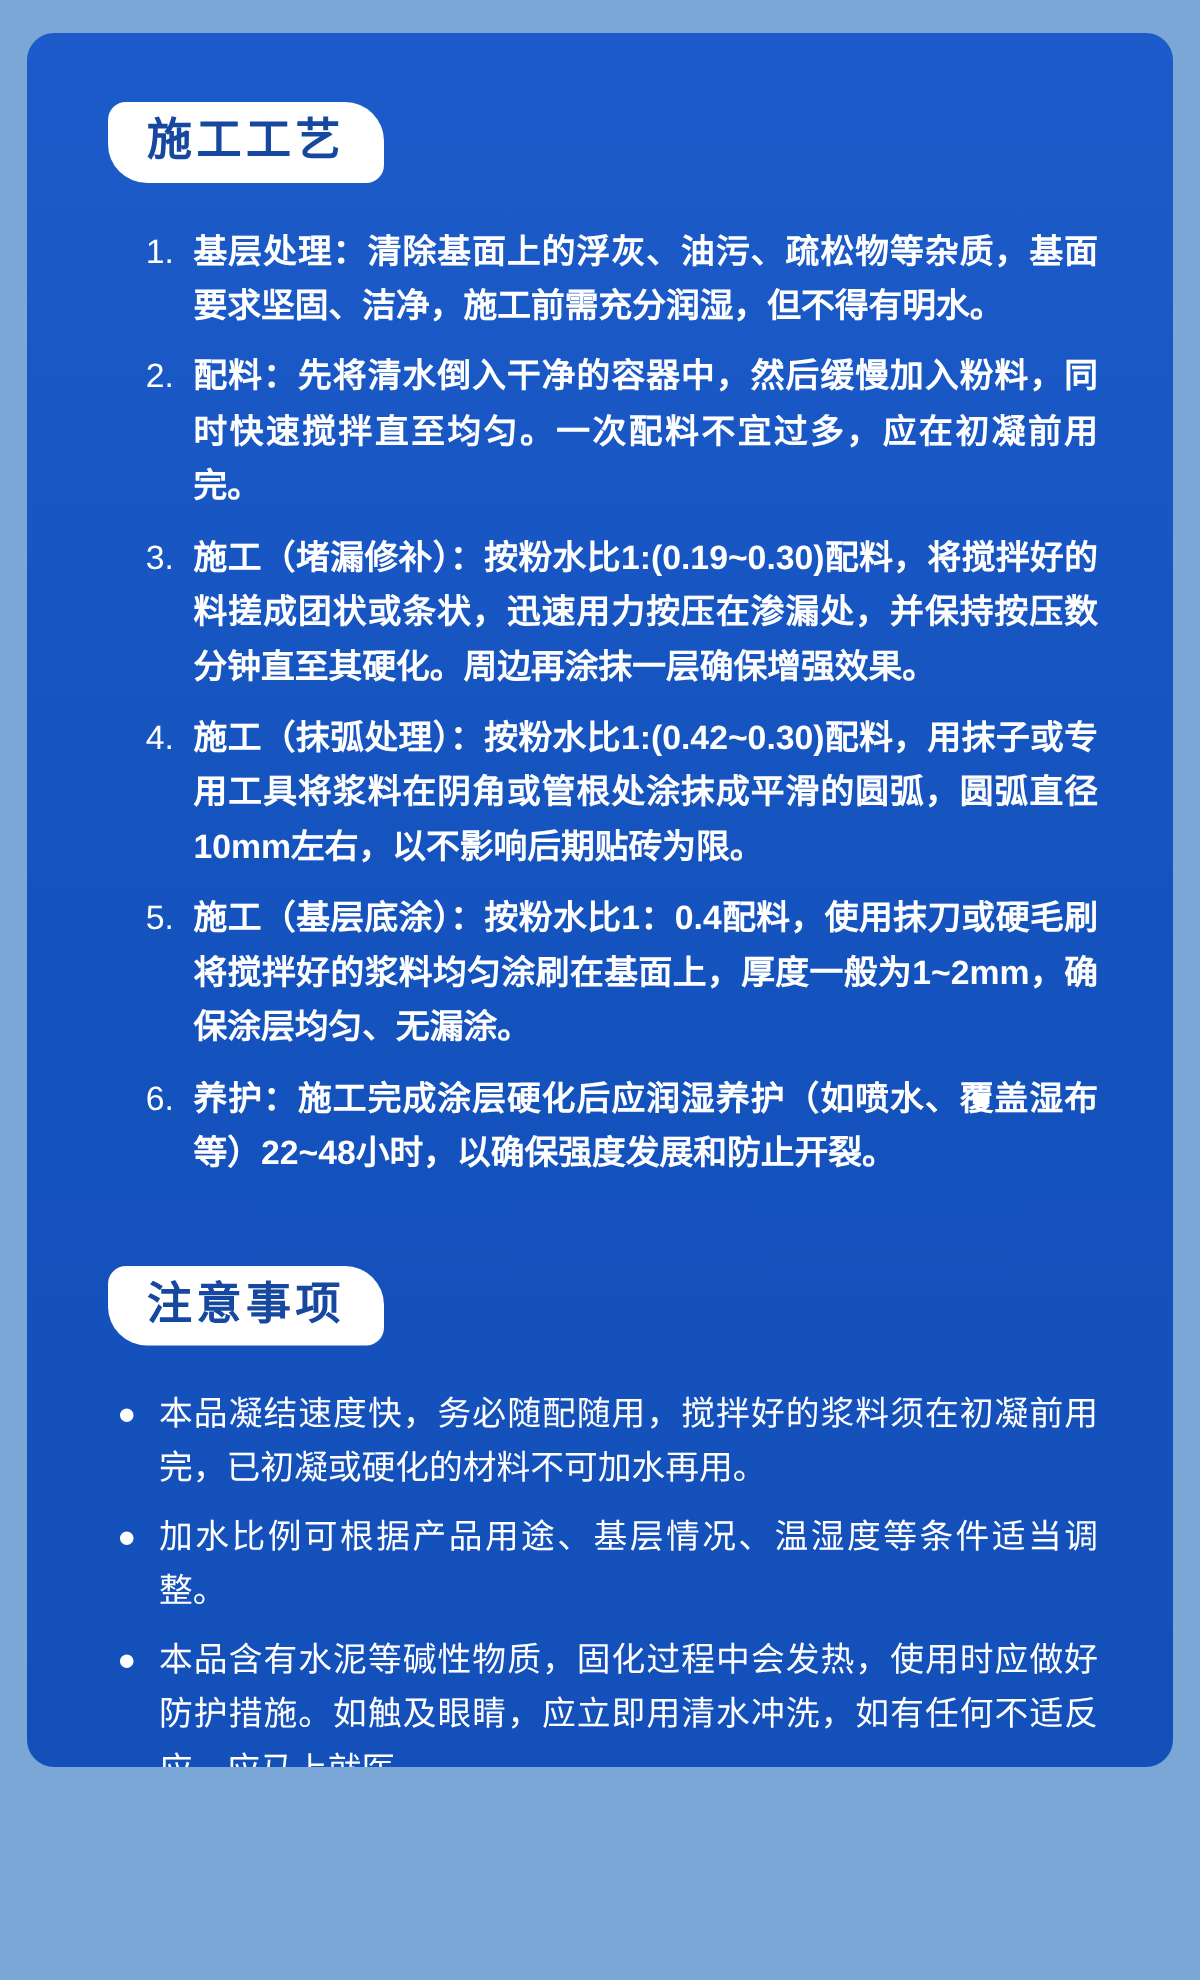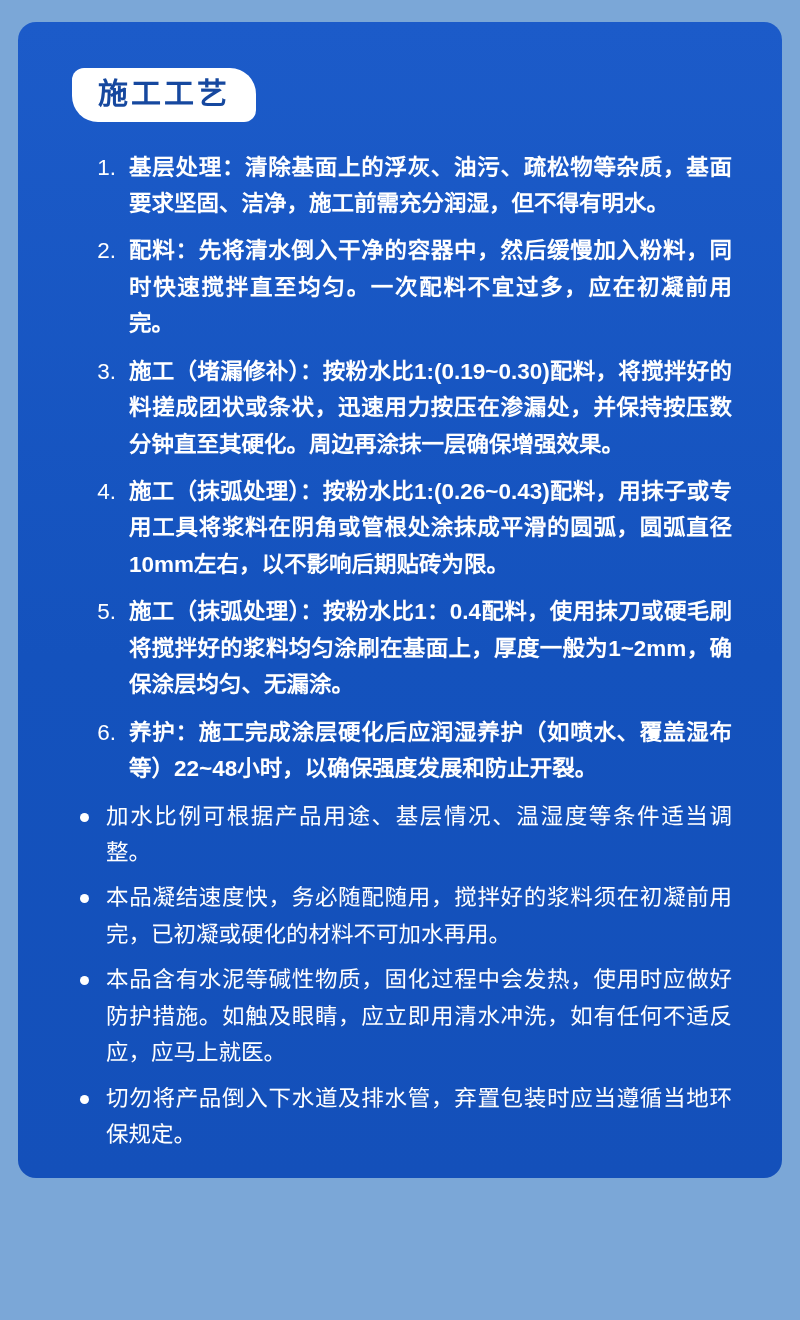--- a/index.html
+++ b/index.html
@@ -135,41 +135,44 @@
       <li>
         <span class="num">2.</span>
         <span class="txt">配料：先将清水倒入干净的容器中，然后缓慢加入粉料，同时快速搅拌直至均匀。一次配料不宜过多，应在初凝前用完。</span>
       </li>
       <li>
         <span class="num">3.</span>
         <span class="txt">施工（堵漏修补）：按粉水比1:(0.19~0.30)配料，将搅拌好的料搓成团状或条状，迅速用力按压在渗漏处，并保持按压数分钟直至其硬化。周边再涂抹一层确保增强效果。</span>
       </li>
       <li>
         <span class="num">4.</span>
-        <span class="txt">施工（抹弧处理）：按粉水比1:(0.26~0.43)配料，用抹子或专用工具将浆料在阴角或管根处涂抹成平滑的圆弧，圆弧直径10mm左右，以不影响后期贴砖为限。</span>
+        <span class="txt">施工（抹弧处理）：按粉水比1:(0.42~0.30)配料，用抹子或专用工具将浆料在阴角或管根处涂抹成平滑的圆弧，圆弧直径10mm左右，以不影响后期贴砖为限。</span>
       </li>
       <li>
         <span class="num">5.</span>
-        <span class="txt">施工（抹弧处理）：按粉水比1：0.4配料，使用抹刀或硬毛刷将搅拌好的浆料均匀涂刷在基面上，厚度一般为1~2mm，确保涂层均匀、无漏涂。</span>
+        <span class="txt">施工（基层底涂）：按粉水比1：0.4配料，使用抹刀或硬毛刷将搅拌好的浆料均匀涂刷在基面上，厚度一般为1~2mm，确保涂层均匀、无漏涂。</span>
       </li>
       <li>
         <span class="num">6.</span>
         <span class="txt">养护：施工完成涂层硬化后应润湿养护（如喷水、覆盖湿布等）22~48小时，以确保强度发展和防止开裂。</span>
       </li>
     </ol>
 
+    <div class="pill-wrap second">
+      <span class="pill">注意事项</span>
+    </div>
 
     <ul class="notes">
       <li>
         <span class="dot"></span>
-        <span class="txt">加水比例可根据产品用途、基层情况、温湿度等条件适当调整。</span>
+        <span class="txt">本品凝结速度快，务必随配随用，搅拌好的浆料须在初凝前用完，已初凝或硬化的材料不可加水再用。</span>
       </li>
       <li>
         <span class="dot"></span>
-        <span class="txt">本品凝结速度快，务必随配随用，搅拌好的浆料须在初凝前用完，已初凝或硬化的材料不可加水再用。</span>
+        <span class="txt">加水比例可根据产品用途、基层情况、温湿度等条件适当调整。</span>
       </li>
       <li>
         <span class="dot"></span>
         <span class="txt">本品含有水泥等碱性物质，固化过程中会发热，使用时应做好防护措施。如触及眼睛，应立即用清水冲洗，如有任何不适反应，应马上就医。</span>
       </li>
       <li>
         <span class="dot"></span>
         <span class="txt">切勿将产品倒入下水道及排水管，弃置包装时应当遵循当地环保规定。</span>
       </li>
     </ul>

